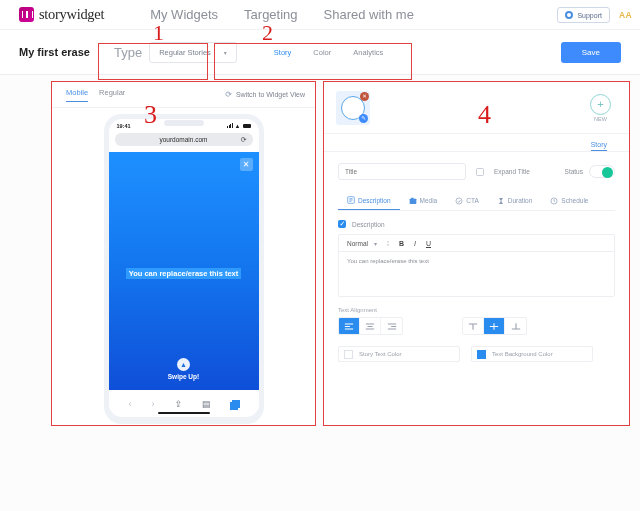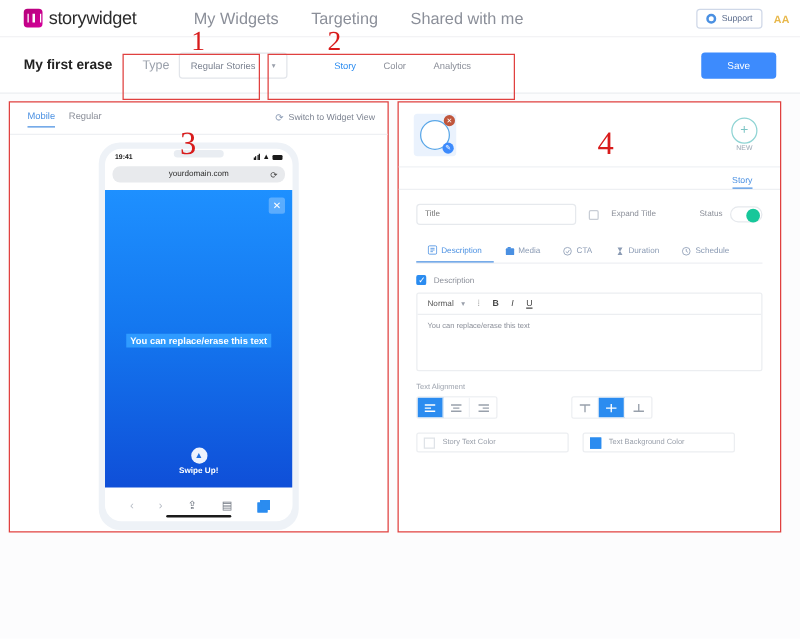--- a/index.html
+++ b/index.html
@@ -28,21 +28,21 @@
   }
   .brand-mark::after {
     content: ""; position: absolute; left: 3px; top: 4px;
     width: 9px; height: 7px;
     border: 1.5px solid #fff; border-top: none; border-bottom: none;
   }
   .brand-mark::before {
     content: ""; position: absolute; left: 6.5px; top: 4px;
     width: 2px; height: 7px; background: #fff;
   }
-  .brand-name { font-size: 14.5px; color: #2b2b2b; letter-spacing: -0.3px; }
+  .brand-name { font-size: 14.5px; color: #2b2b2b; letter-spacing: -0.3px; font-family: Liberation Serif, serif; }
 
   .nav-links { display: flex; gap: 26px; margin-left: 46px; }
   .nav-link { font-size: 13px; color: #8b8f99; cursor: pointer; }
 
   .top-right { position: absolute; right: 8px; top: 0; height: 30px; display: flex; align-items: center; gap: 9px; }
   .support-btn {
     display: flex; align-items: center; gap: 4px;
     border: 1px solid #cfd8e8; border-radius: 3px;
     padding: 3px 7px; font-size: 7px; color: #5a6b8c;
     background: #fff; cursor: pointer;
@@ -63,21 +63,21 @@
   .widget-title { font-size: 11px; font-weight: bold; color: #222; margin-left: 19px; }
 
   .marker {
     position: absolute; color: #d81b1b; font-size: 22px;
     font-family: "Liberation Serif", serif;
     z-index: 40; pointer-events: none;
   }
   .annot-box { position: absolute; border: 1.5px solid #e0403f; z-index: 30; pointer-events: none; }
 
   .type-group { display: flex; align-items: center; gap: 7px; margin-left: 24px; }
-  .type-label { font-size: 10px; color: #9aa0ab; }
+  .type-label { font-size: 13px; color: #9aa0ab; }
   .type-select {
     border: 1px solid #e2e5ea; border-radius: 3px; background: #fff;
     font-size: 7.5px; color: #7b8290; padding: 5px 9px;
     display: flex; align-items: center; gap: 13px; cursor: pointer;
   }
   .caret { font-size: 6px; color: #9aa0ab; }
 
   .tabs-group { display: flex; gap: 0; margin-left: 26px; }
   .htab {
     font-size: 7.5px; color: #8b8f99; padding: 5px 11px; cursor: pointer;
@@ -91,21 +91,21 @@
     padding: 6px 21px; cursor: pointer;
   }
 
   
   .body-area { display: flex; padding: 6px 7px; gap: 7px; height: 420px; }
 
   .panel {
     background: #fff; border: 1.5px solid #e0403f;
     position: relative;
   }
-  .left-panel { width: 304px; height: 345px; }
+  .left-panel { width: 265px; height: 345px; margin-left: 44px; }
   .right-panel { width: 307px; height: 345px; }
 
   
   .lp-head {
     height: 26px; display: flex; align-items: center;
     border-bottom: 1px solid #eef0f3; position: relative;
   }
   .view-tabs { display: flex; gap: 11px; margin-left: 14px; }
   .vtab { font-size: 7.5px; color: #8b8f99; cursor: pointer; padding-bottom: 4px; }
   .vtab.active { color: #4a90e2; border-bottom: 1.5px solid #4a90e2; }

